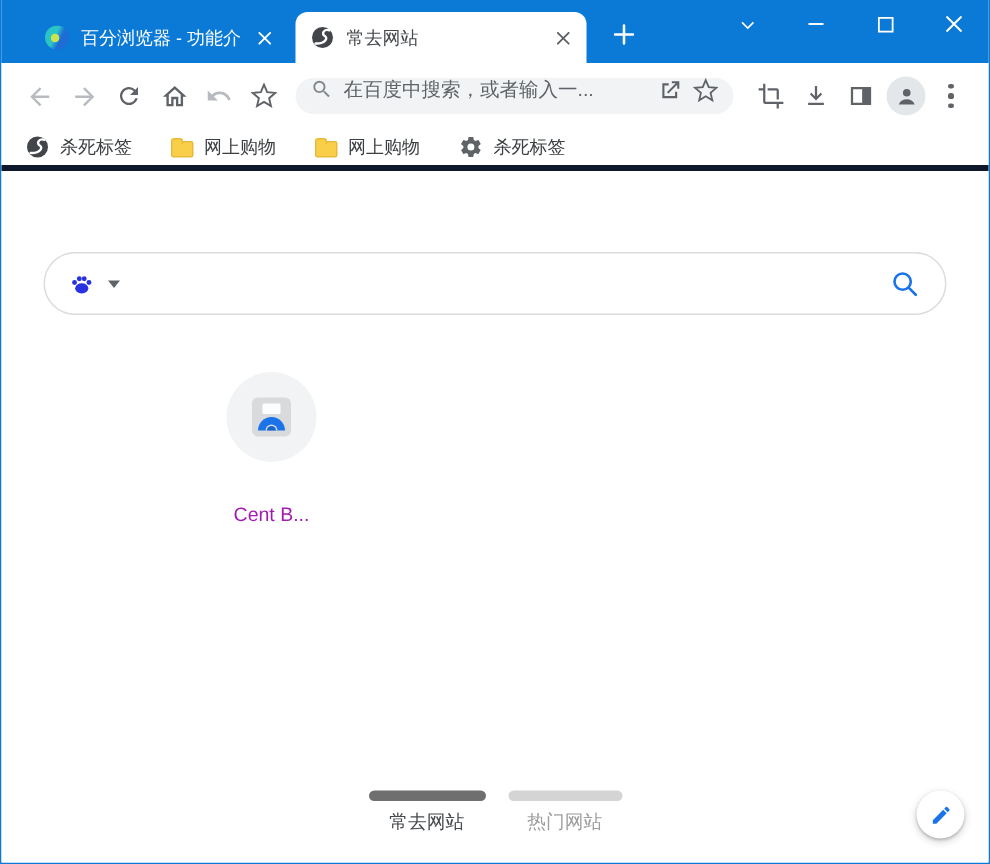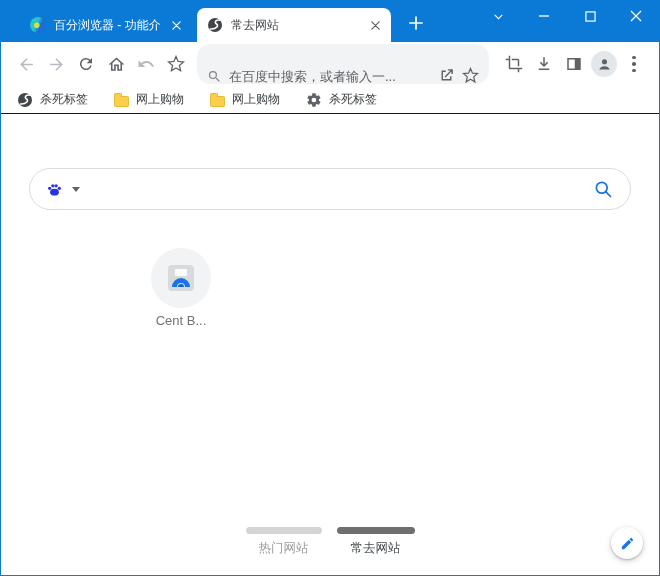--- a/index.html
+++ b/index.html
@@ -23,36 +23,36 @@
   .tab-title { flex:1; font-size:12px; white-space:nowrap; overflow:hidden; }
   .tab-close { width:16px; height:16px; border-radius:50%; display:flex; align-items:center; justify-content:center; flex:none; }
   .newtab-btn { width:26px; height:26px; margin:0 0 6px 12px; border-radius:50%; display:flex; align-items:center; justify-content:center; }
   .win-controls { position:absolute; top:0; right:0; height:32px; display:flex; }
   .wc { width:46px; height:32px; display:flex; align-items:center; justify-content:center; }
 
   
   .toolbar { height:44px; flex:none; display:flex; align-items:center; padding:0 10px; background:#fff; }
   .tbtn { width:30px; height:30px; border-radius:50%; display:flex; align-items:center; justify-content:center; flex:none; }
   .omnibox {
-    flex:1; height:40px; border-radius:14px; background:#f1f3f4;
-    display:flex; align-items:flex-end; padding:0 10px; gap:7px; margin:0 10px 0 6px; min-width:0;
+    flex:1; height:24px; border-radius:14px; background:#f1f3f4;
+    display:flex; align-items:flex-start; padding:0 10px; gap:7px; margin:0 10px 0 6px; min-width:0;
   }
   .omnibox input {
     flex:1; min-width:0; border:none; background:transparent; outline:none;
     font-size:13px; color:#202124; font-family:inherit;
   }
   .omnibox input::placeholder { color:#5f6368; opacity:1; }
   .avatar { width:26px; height:26px; border-radius:50%; background:#e4e7ea; display:flex; align-items:center; justify-content:center; }
   .dots { display:flex; flex-direction:column; gap:3px; align-items:center; }
   .dots i { width:3.5px; height:3.5px; border-radius:50%; background:#5f6368; }
 
   
   .bookmarks {
     height:28px; flex:none; display:flex; align-items:center; gap:26px;
-    padding:0 16px; background:#fff; border-bottom:1px solid #0f172a;
+    padding:0 16px; background:#fff; border-bottom:4px solid #0f172a;
     font-size:12px; color:#3c4043;
   }
   .bm { display:flex; align-items:center; gap:7px; cursor:default; }
   .folder { width:15px; height:11px; background:#f9cf4a; border:1px solid #e9ba39; border-radius:1.5px; position:relative; margin-top:3px; }
   .folder::before { content:""; position:absolute; top:-3.5px; left:-1px; width:6px; height:3px;
     background:#f9cf4a; border:1px solid #e9ba39; border-bottom:none; border-radius:2px 2px 0 0; }
 
   
   .content { flex:1; position:relative; background:#fff; }
   .search-pill {
@@ -66,21 +66,21 @@
   .tile { position:absolute; left:136px; top:134px; width:88px; text-align:center; cursor:default; }
   .tile-circle { width:60px; height:60px; border-radius:50%; background:#f1f3f4; margin:0 auto;
     display:flex; align-items:center; justify-content:center; }
   .cent-fav { width:26px; height:26px; border-radius:4px; background:#d9dadb; position:relative; }
   .cent-fav .win { position:absolute; top:4px; left:7px; width:12px; height:7px; background:#fdfdfd; border-radius:1px; }
   .cent-fav .arc { position:absolute; bottom:4px; left:4px; width:18px; height:9px;
     border-radius:9px 9px 0 0; background:#1a73e8; }
   .cent-fav .arc::after { content:""; position:absolute; bottom:0; left:5px; width:8px; height:4px;
     border-radius:4px 4px 0 0; background:#d9dadb; }
   .cent-fav .dot { position:absolute; bottom:4px; left:10px; width:6px; height:3px; border-radius:3px 3px 0 0; background:#1765cc; }
-  .tile-label { margin-top:5px; font-size:13px; color:#737373; }
+  .tile-label { margin-top:27px; font-size:13px; color:#a21caf; }
 
   .pager { position:absolute; left:0; right:0; bottom:18px; display:flex; justify-content:center; gap:15px; }
   .pager-item { text-align:center; cursor:default; }
   .pager-item .bar { height:7px; border-radius:4px; background:#d4d4d4; }
   .pager-item.one .bar { width:76px; }
   .pager-item.two .bar { width:78px; }
   .pager-item .pl { margin-top:6px; font-size:12.5px; color:#9e9e9e; }
   .pager-item.active .bar { background:#6f6f6f; }
   .pager-item.active .pl { color:#474b4e; }
 
@@ -285,28 +285,28 @@
         <div class="cent-fav">
           <span class="win"></span>
             <span class="arc"></span>
             <span class="dot"></span>
         </div>
       </div>
       <div class="tile-label">Cent B...</div>
     </div>
 
     <div class="pager">
+      <div class="pager-item two active">
+        <div class="bar"></div>
+        <div class="pl">常去网站</div>
+      </div>
       <div class="pager-item one">
         <div class="bar"></div>
         <div class="pl">热门网站</div>
       </div>
-      <div class="pager-item two active">
-        <div class="bar"></div>
-        <div class="pl">常去网站</div>
-      </div>
     </div>
 
     <div class="fab">
       <svg width="15" height="15" viewBox="0 0 24 24">
         <path fill="#1a73e8" d="M3 17.25V21h3.75L17.8 9.94l-3.75-3.75L3 17.25zM20.7 7.04a1 1 0 0 0 0-1.41l-2.34-2.34a1 1 0 0 0-1.41 0l-1.83 1.83 3.75 3.75 1.83-1.83z"></path>
       </svg>
     </div>
   </div>
 </div>
 

